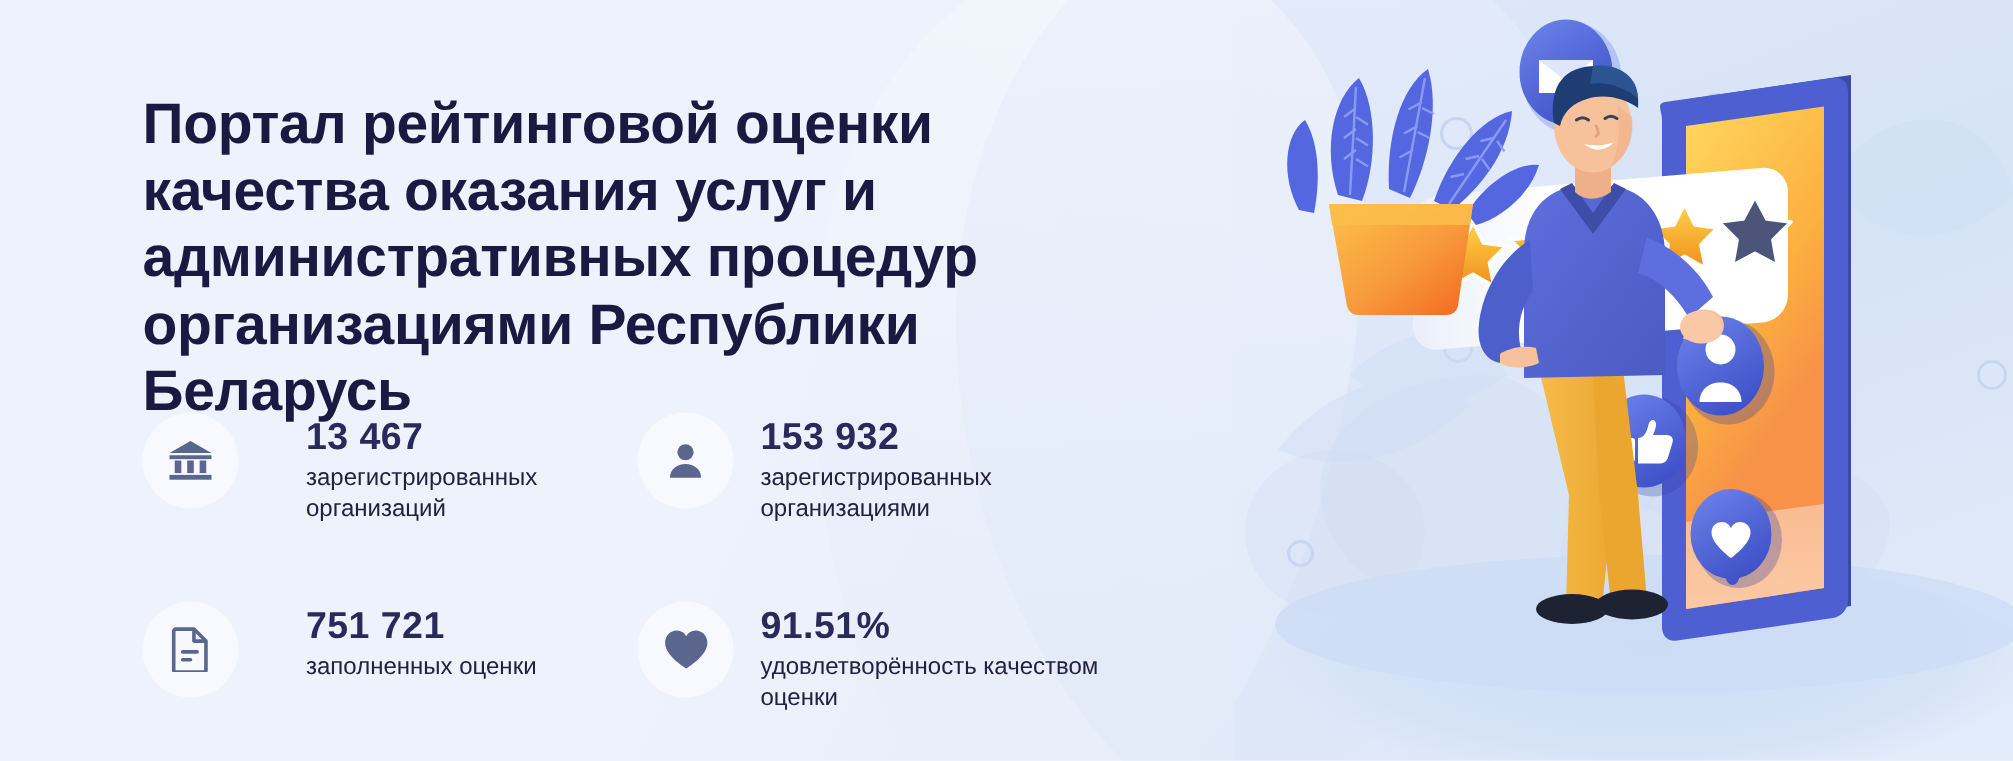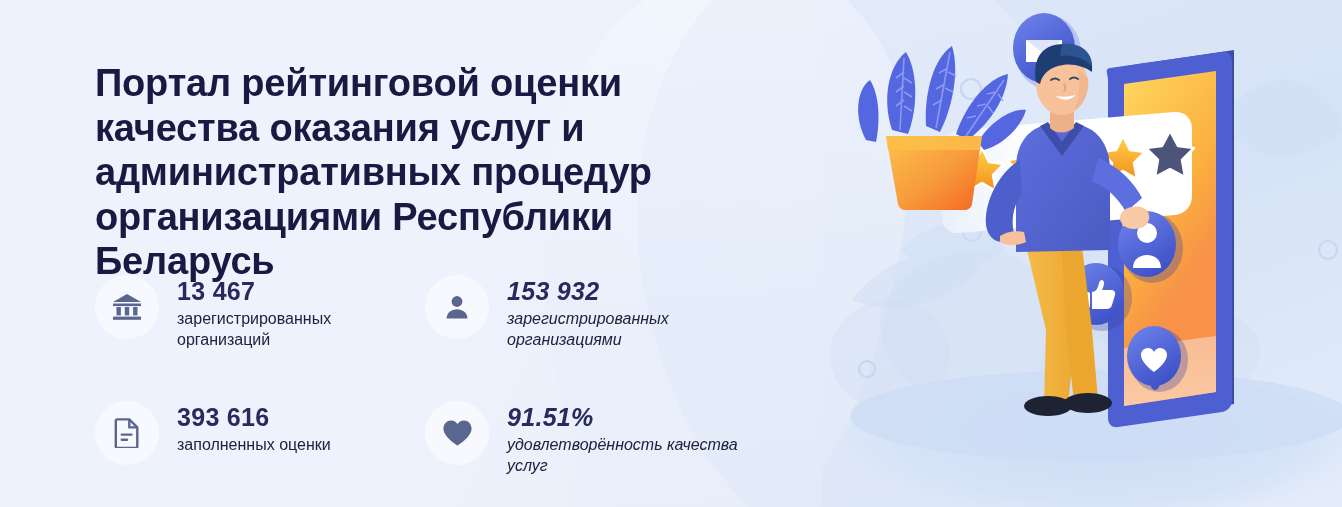--- a/index.html
+++ b/index.html
@@ -47,22 +47,22 @@
 
   
   .title{
     position:absolute;left:95px;top:36px;width:700px;
     font-size:38px;line-height:1.17;font-weight:bold;color:#191a42;
     letter-spacing:-0.2px;
   }
   .stats{position:absolute;left:95px;top:275px;width:720px;}
   .stat-row{display:flex;}
   .stat{display:flex;align-items:flex-start;}
-  .stat.col1{width:330px;}
-  .stat.col2{width:330px;font-style:italic;}
+  .stat.col1{width:330px;gap:27px;}
+  .stat.col2{width:330px;}
   .stat-icon{
     width:64px;height:64px;border-radius:50%;
     background:#f7f9fe;
     display:flex;align-items:center;justify-content:center;
     flex:0 0 64px;margin-right:18px;
   }
   .stat-text{padding-top:2px;}
   .stat-num{font-size:25px;font-weight:bold;color:#282a5b;line-height:1.12;letter-spacing:.3px;}
   .stat-label{font-size:16px;color:#22223f;line-height:1.33;margin-top:3px;}
   .row-gap{height:50px;}
@@ -138,34 +138,34 @@
       <div class="stat col1">
         <div class="stat-icon">
           <svg width="26" height="30" viewBox="0 0 26 30" aria-hidden="true">
             <path d="M3.2 1.4h12.1l8 8v19.2a1.4 1.4 0 0 1-1.4 1.4H3.2a1.4 1.4 0 0 1-1.4-1.4V2.8a1.4 1.4 0 0 1 1.4-1.4z" fill="none" stroke="#5b668f" stroke-width="2.4" stroke-linejoin="round"></path>
             <path d="M15.3 1.8v7.6h7.8" fill="none" stroke="#5b668f" stroke-width="2.4" stroke-linejoin="round"></path>
             <rect x="6.6" y="15.4" width="12" height="2.4" rx="1.2" fill="#5b668f"></rect>
             <rect x="6.6" y="20.6" width="7.6" height="2.4" rx="1.2" fill="#5b668f"></rect>
           </svg>
         </div>
         <div class="stat-text">
-          <div class="stat-num">393 616</div>
+          <div class="stat-num">751 721</div>
           <div class="stat-label">заполненных оценки</div>
         </div>
       </div>
 
       <div class="stat col2">
         <div class="stat-icon">
           <svg width="31" height="28" viewBox="0 0 31 28" aria-hidden="true">
             <path d="M15.5 26.6S1.4 18.3 1.4 9.6C1.4 4.9 5 1.4 9.2 1.4c2.8 0 5 1.5 6.3 3.7 1.3-2.2 3.5-3.7 6.3-3.7 4.2 0 7.8 3.5 7.8 8.2 0 8.7-14.1 17-14.1 17z" fill="#5b668f"></path>
           </svg>
         </div>
         <div class="stat-text">
           <div class="stat-num">91.51%</div>
-          <div class="stat-label">удовлетворённость качества услуг</div>
+          <div class="stat-label">удовлетворённость качеством оценки</div>
         </div>
       </div>
 
     </div>
   </div>
 
   <div class="illo">
     <svg width="512" height="507" viewBox="0 0 512 507" aria-hidden="true">
       <defs>
         <linearGradient id="gScreen" x1="0" y1="0" x2="0.4" y2="1">

